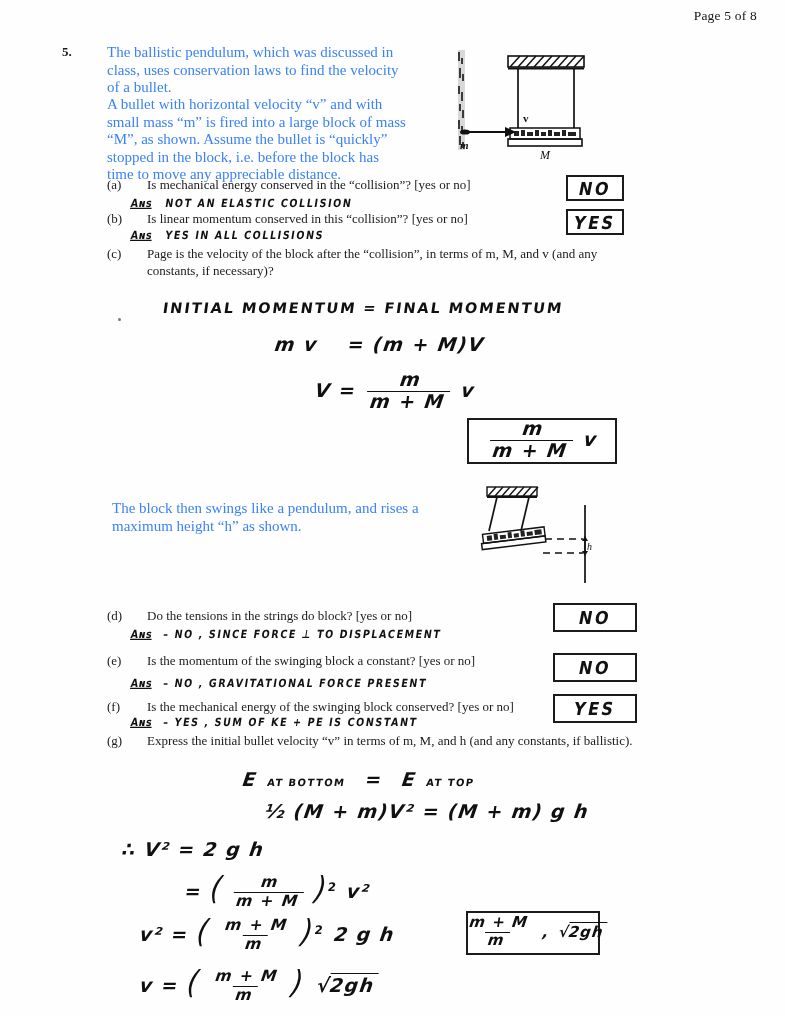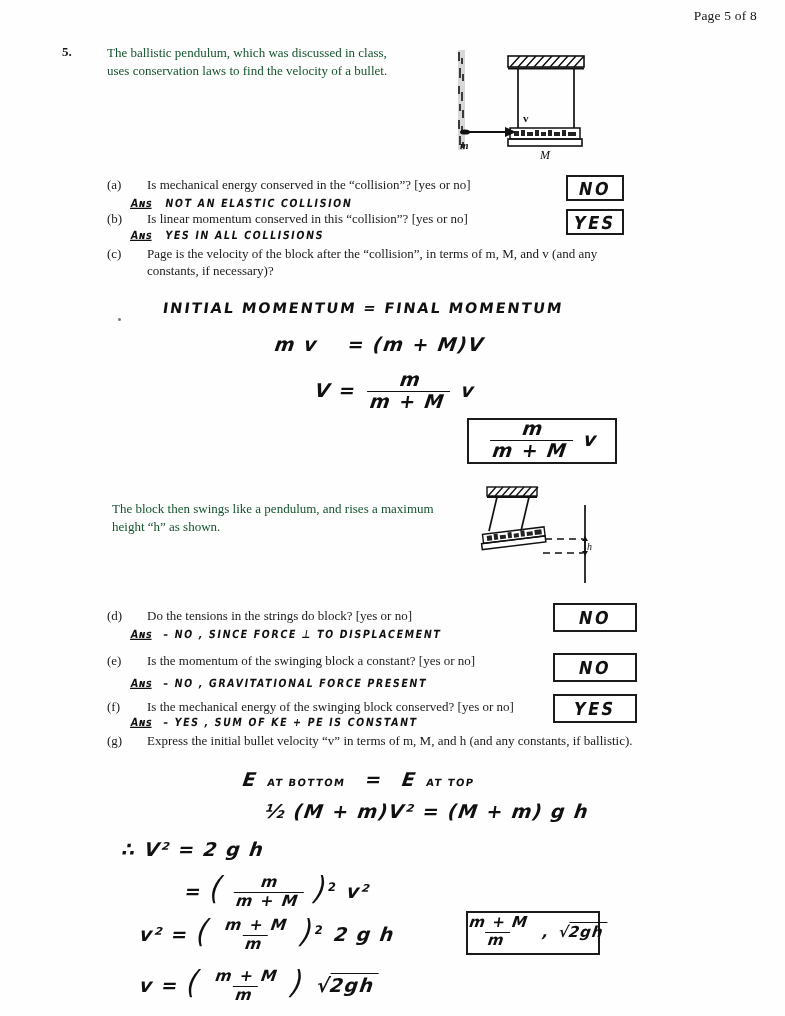--- a/index.html
+++ b/index.html
@@ -35,23 +35,23 @@
   
   .qnum {
     position: absolute;
     left: 62px;
     top: 44px;
     font-size: 13px;
     font-weight: bold;
   }
   .ptext {
     position: absolute;
-    font-size: 13px;
+    font-size: 15px;
     line-height: 17.5px;
-    color: #14532d;
+    color: #3b82f6;
   }
   .para-a { left: 107px; top: 44px; width: 300px; }
   .para-b { left: 107px; top: 96px; width: 300px; }
   .para-c { left: 112px; top: 500px; width: 350px; font-family: Liberation Serif, serif; }
 
   .item {
     position: absolute;
     font-size: 13px;
     line-height: 17px;
   }
@@ -173,20 +173,21 @@
 </head>
 <body>
 
 <div class="page">
 
   <div class="page-header">Page 5 of 8</div>
 
   <div class="qnum">5.</div>
 
   <div class="ptext para-a">The ballistic pendulum, which was discussed in class, uses conservation laws to find the velocity of a bullet.</div>
+  <div class="ptext para-b">A bullet with horizontal velocity “v” and with small mass “m” is fired into a large block of mass “M”, as shown.  Assume the bullet is “quickly” stopped in the block, i.e. before the block has time to move any appreciable distance.</div>
 
   <div class="fig" style="left:452px; top:44px;">
     <svg width="140" height="125" viewBox="0 0 140 125">
 
       <g fill="#3a3a3a">
         <rect x="6" y="6" width="7" height="100" fill="#d8d8d8"></rect>
         <rect x="6" y="8" width="2" height="9"></rect>
           <rect x="9" y="14" width="2" height="6"></rect>
         <rect x="7" y="24" width="2" height="10"></rect>
           <rect x="10" y="30" width="2" height="7"></rect>

